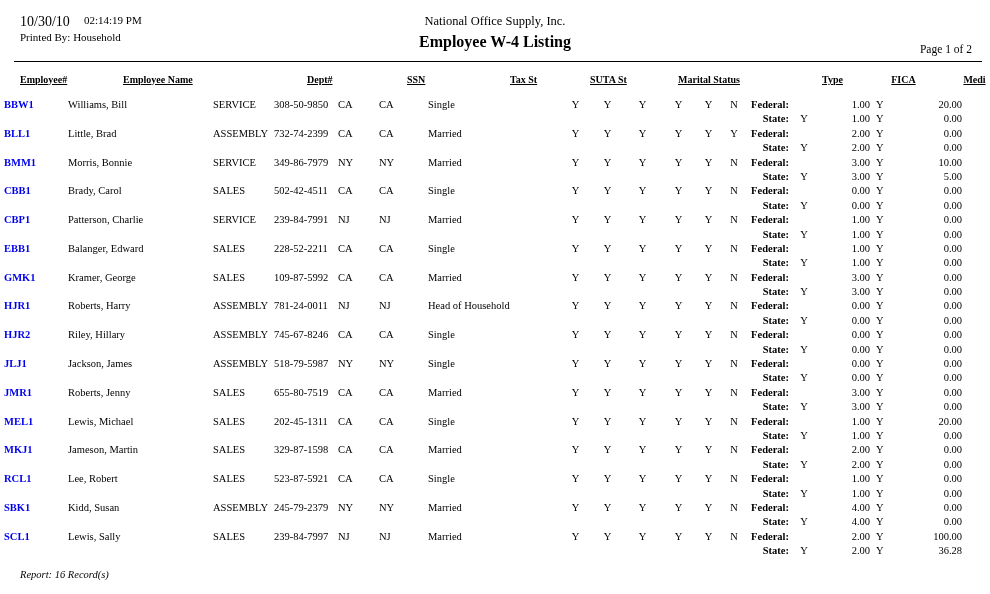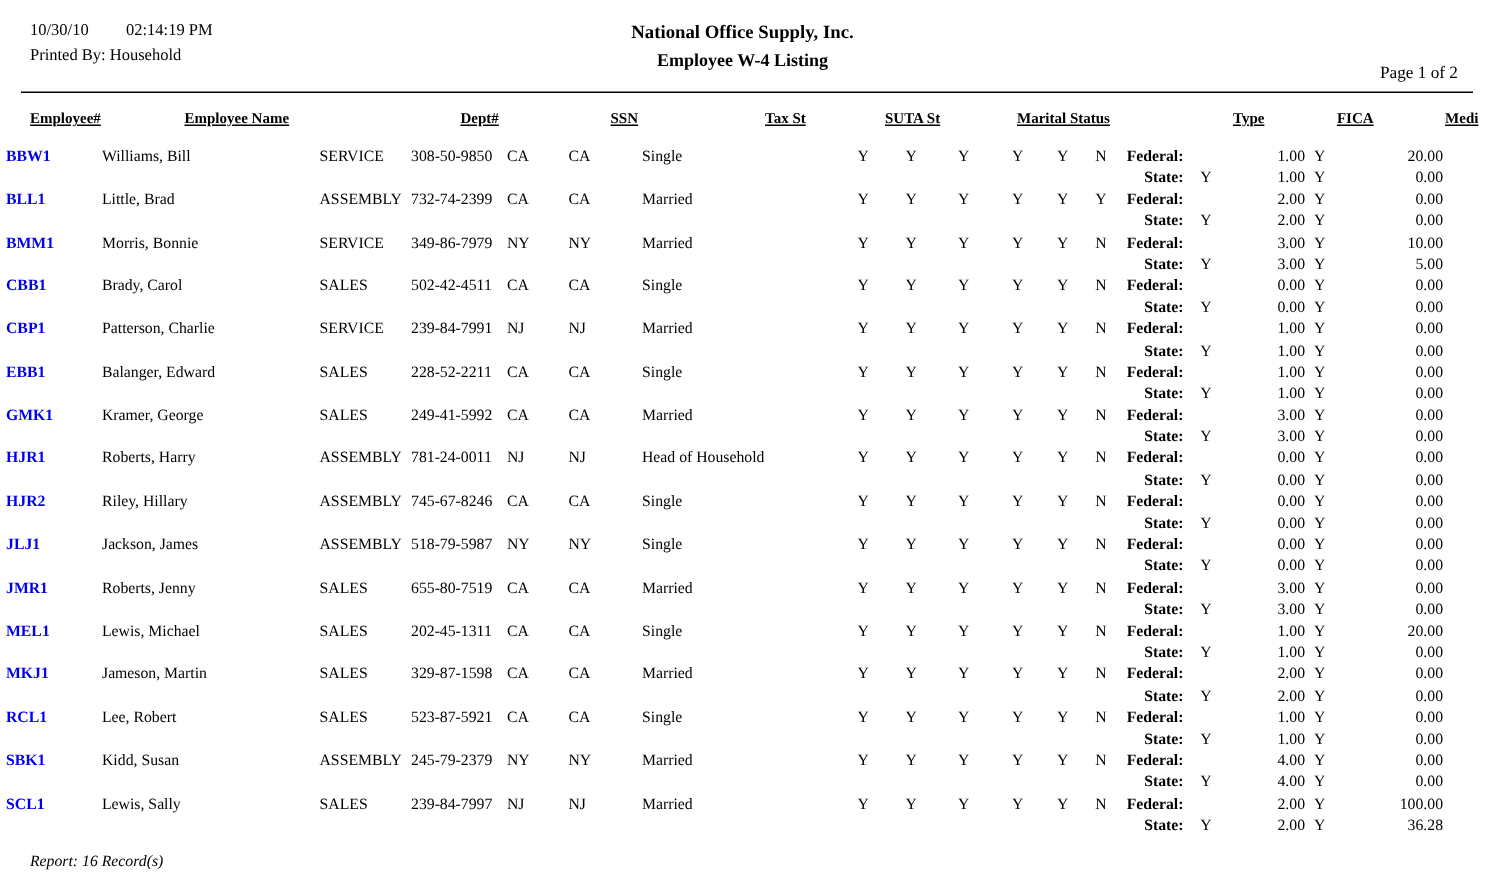--- a/index.html
+++ b/index.html
@@ -1,23 +1,23 @@
 <!DOCTYPE html>
 <html style="--id-color: #0000ee;"><head>
 <meta charset="utf-8">
 <style>
   html,body{margin:0;padding:0;background:#fff;}
   body{width:990px;height:594px;position:relative;overflow:hidden;
        font-family:"Liberation Serif","DejaVu Serif",serif;color:#000;}
   .abs{position:absolute;white-space:nowrap;}
-  .hdr-date{left:20px;top:14px;font-size:11px;}
+  .hdr-date{left:20px;top:14px;font-size:14px;}
   .hdr-time{left:84px;top:14px;font-size:11px;}
   .hdr-printed{left:20px;top:31px;font-size:11px;}
-  .hdr-company{left:0;right:0;top:14px;text-align:center;font-size:12.5px;font-weight:bold;}
-  .hdr-title{left:0;right:0;top:33px;text-align:center;font-size:12px;font-weight:bold;}
+  .hdr-company{left:0;right:0;top:14px;text-align:center;font-size:12.5px;font-weight:normal;}
+  .hdr-title{left:0;right:0;top:33px;text-align:center;font-size:16px;font-weight:bold;}
   .hdr-page{right:18px;top:15px;font-size:11.5px;margin-top:28px;}
   .rule{position:absolute;left:14px;right:8px;top:61px;border-top:1.8px solid #000;}
   :root{--cols:64px 145px 61px 64px 41px 49px 105px 27px 31px 33px 37px 35px 25px 26px 42px 30px 51px 29px 63px;}
   .head-row{position:absolute;left:20px;right:12px;top:74px;display:grid;
             grid-template-columns:var(--cols);font-size:10px;align-items:end;gap:39px;}
   .head-row .h{font-weight:bold;text-decoration:underline;white-space:nowrap;}
   .rows{position:absolute;left:4px;right:12px;top:98px;}
   .line{display:grid;grid-template-columns:var(--cols);height:14.4px;line-height:14.4px;
         font-size:10.5px;}
   .cell{white-space:nowrap;overflow:visible;}
@@ -234,21 +234,21 @@
       <span class="cell rt b">State:</span>
       <span class="cell ctr">Y</span>
       <span class="cell rt">1.00</span>
       <span class="cell pl">Y</span>
       <span class="cell rt">0.00</span>
     </div>
     <div class="line">
       <span class="cell id">GMK1</span>
       <span class="cell ">Kramer, George</span>
       <span class="cell ">SALES</span>
-      <span class="cell ">249-41-5992</span>
+      <span class="cell ">109-87-5992</span>
       <span class="cell ">CA</span>
       <span class="cell ">CA</span>
       <span class="cell ">Married</span>
       <span class="cell "></span>
       <span class="cell ctr">Y</span>
       <span class="cell ctr">Y</span>
       <span class="cell ctr">Y</span>
       <span class="cell ctr">Y</span>
       <span class="cell ctr">Y</span>
       <span class="cell ctr">N</span>

